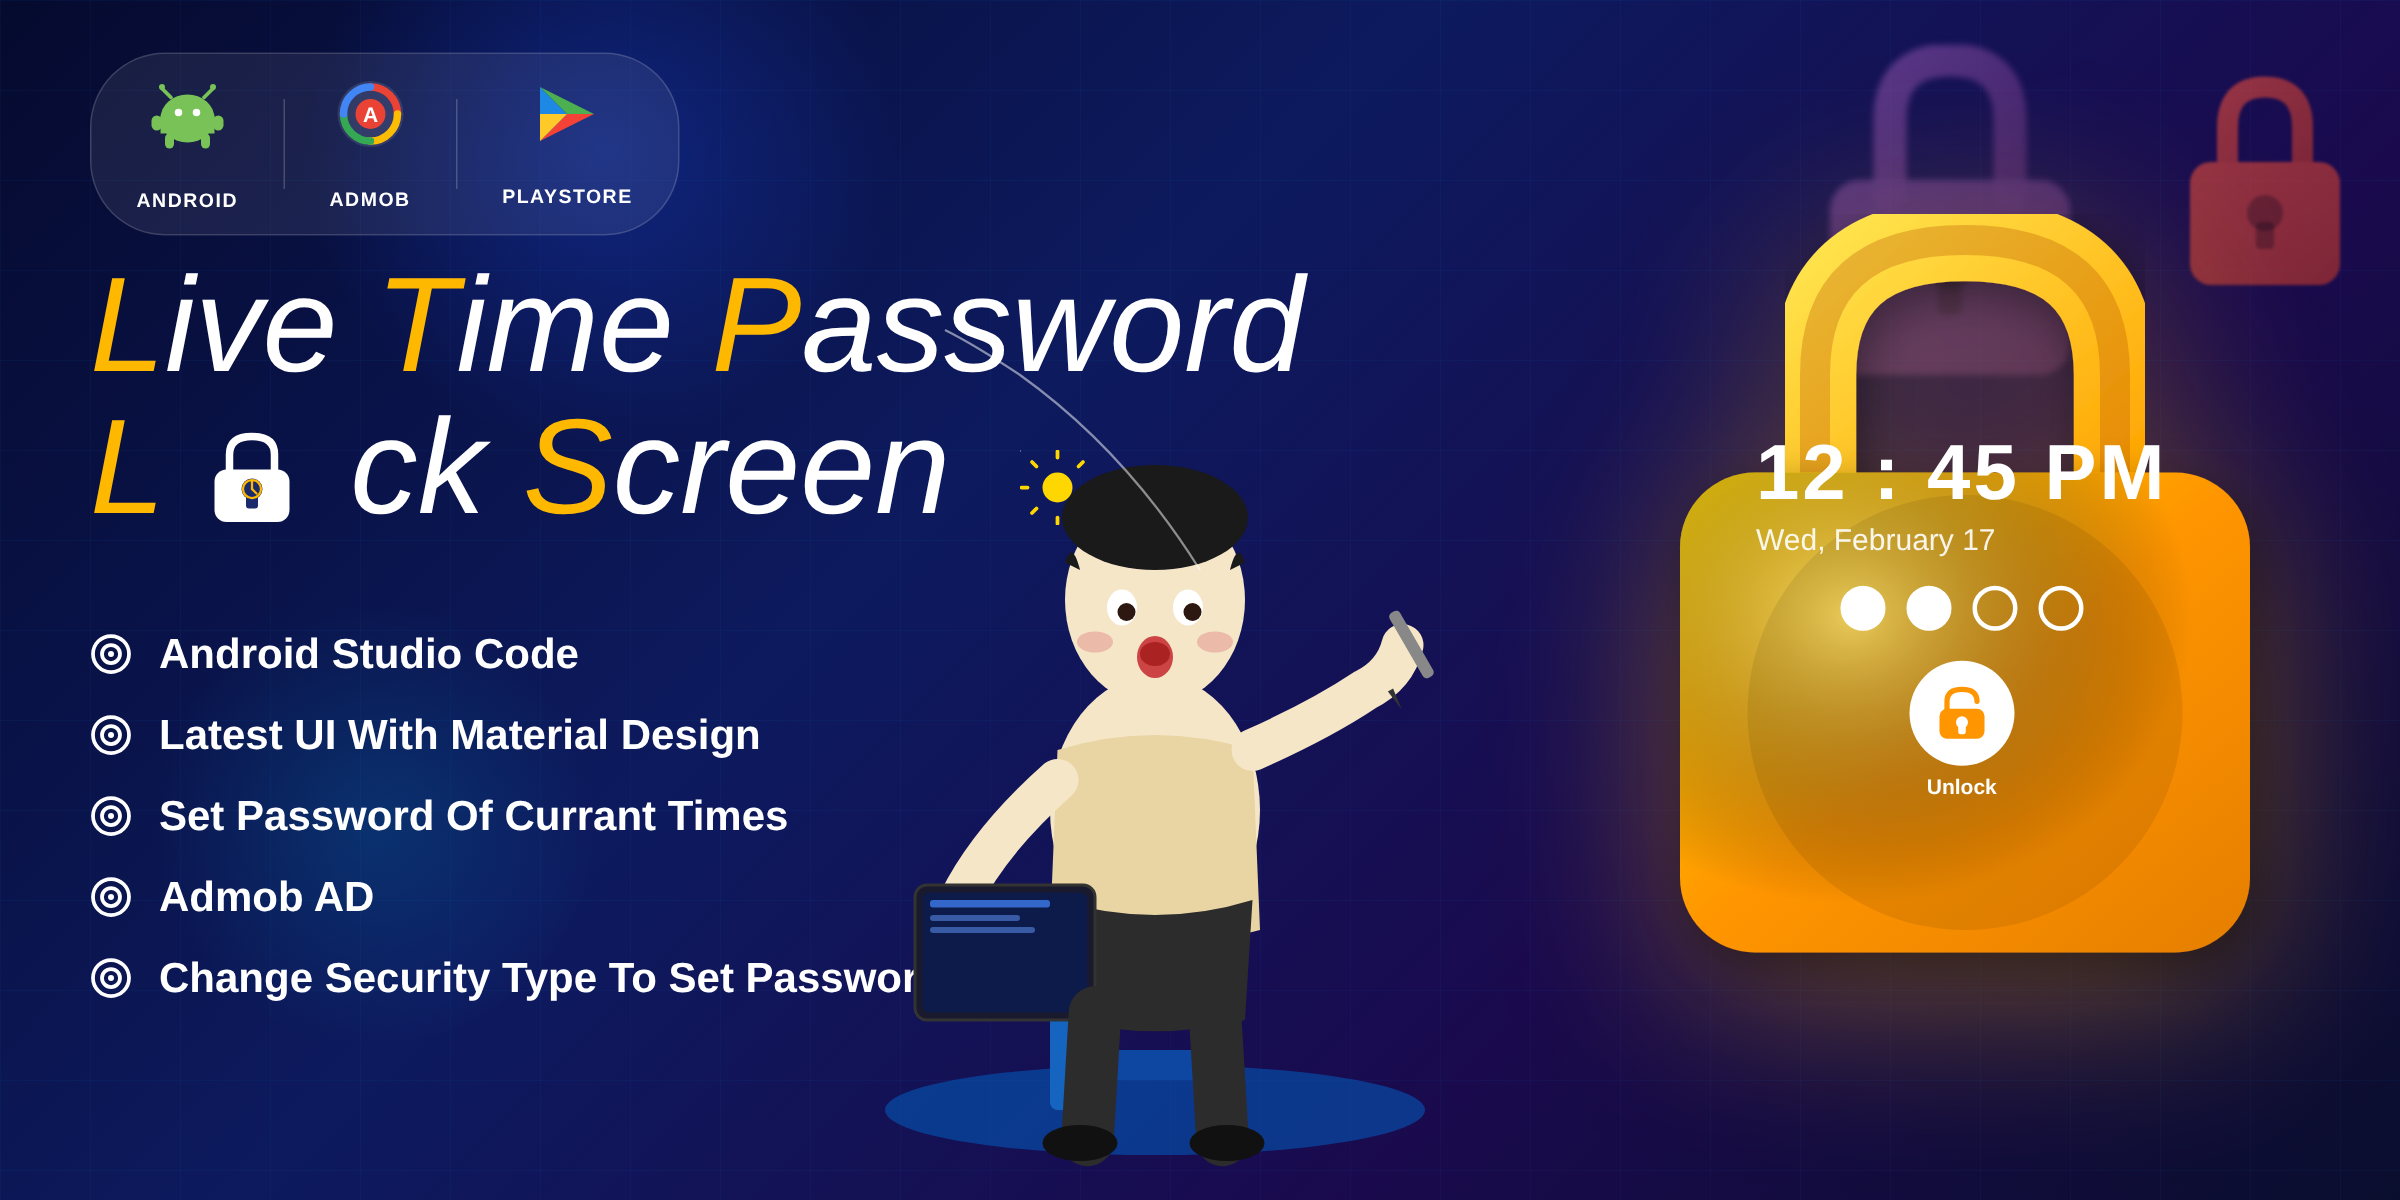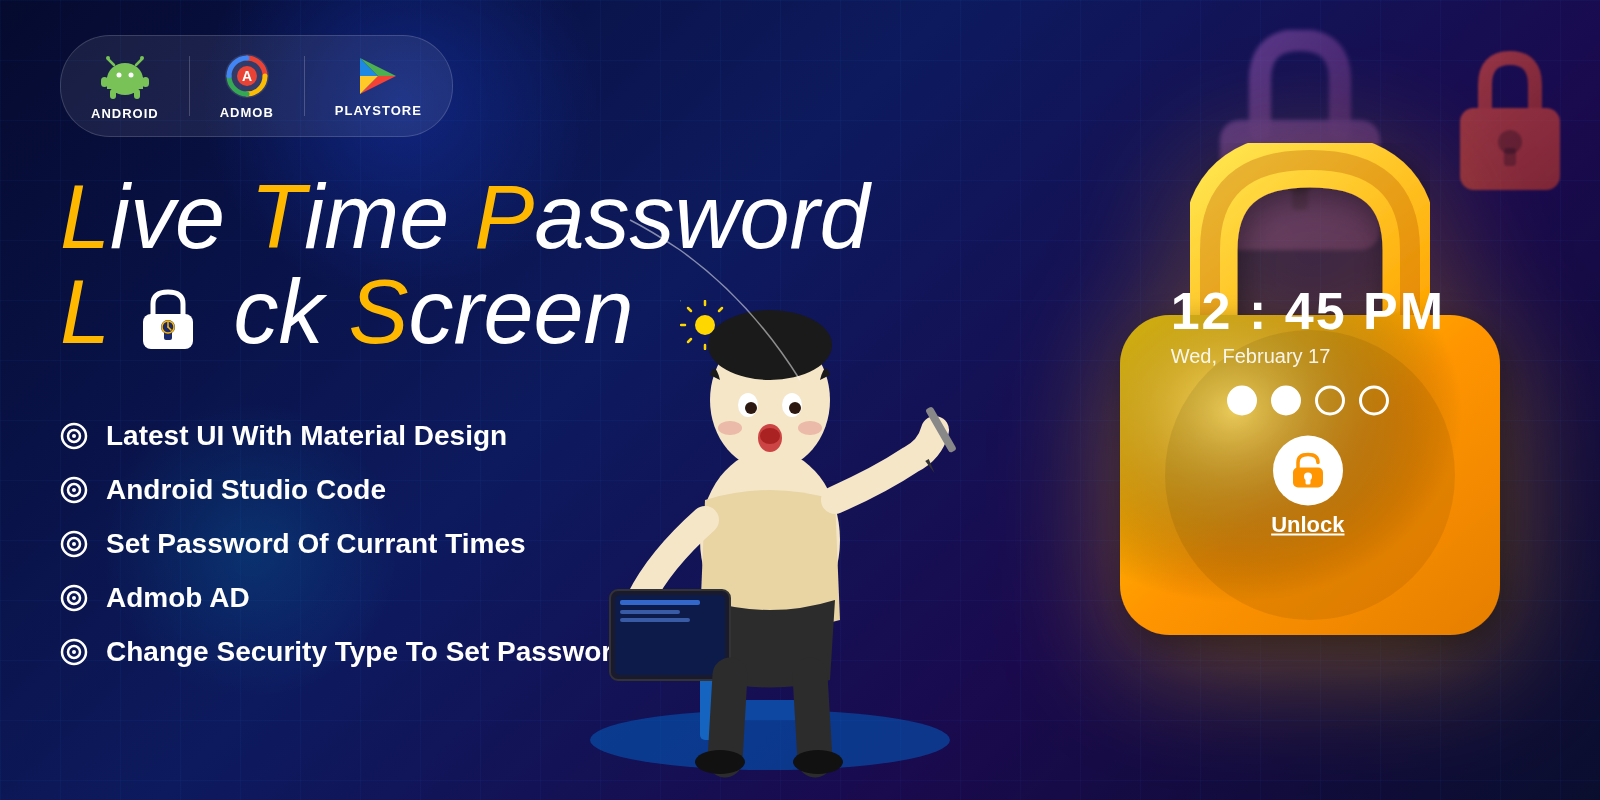--- a/index.html
+++ b/index.html
@@ -71,20 +71,21 @@
       height: 50px;
       display: flex;
       align-items: center;
       justify-content: center;
     }
     .badge-label {
       font-size: 13px;
       font-weight: 800;
       letter-spacing: 1px;
       color: white;
+      margin-top: 20px;
     }
     .badge-divider {
       width: 1px;
       height: 60px;
       background: rgba(255,255,255,0.2);
       margin: 0 10px;
     }
 
     
     .main-title {
@@ -202,24 +203,23 @@
     .unlock-circle {
       width: 70px;
       height: 70px;
       border-radius: 50%;
       background: white;
       display: flex;
       align-items: center;
       justify-content: center;
     }
     .unlock-label {
-      font-size: 22px;
+      font-size: 14px;
       font-weight: 600;
       color: white;
-      text-decoration: underline;
     }
 
     
     .bg-lock-purple {
       position: absolute;
       top: 30px;
       right: 200px;
       width: 200px;
       height: 220px;
       opacity: 0.5;
@@ -394,31 +394,31 @@
 
   <div class="features-list">
     <div class="feature-item">
       <span class="feature-bullet">
         <svg width="28" height="28" viewBox="0 0 28 28" xmlns="http://www.w3.org/2000/svg">
           <circle cx="14" cy="14" r="12" fill="none" stroke="white" stroke-width="2.5"></circle>
           <circle cx="14" cy="14" r="6" fill="none" stroke="white" stroke-width="2.5"></circle>
           <circle cx="14" cy="14" r="2" fill="white"></circle>
         </svg>
       </span>
-      <span>Latest UI With Material Design</span>
+      <span>Android Studio Code</span>
     </div>
     <div class="feature-item">
       <span class="feature-bullet">
         <svg width="28" height="28" viewBox="0 0 28 28" xmlns="http://www.w3.org/2000/svg">
           <circle cx="14" cy="14" r="12" fill="none" stroke="white" stroke-width="2.5"></circle>
           <circle cx="14" cy="14" r="6" fill="none" stroke="white" stroke-width="2.5"></circle>
           <circle cx="14" cy="14" r="2" fill="white"></circle>
         </svg>
       </span>
-      <span>Android Studio Code</span>
+      <span>Latest UI With Material Design</span>
     </div>
     <div class="feature-item">
       <span class="feature-bullet">
         <svg width="28" height="28" viewBox="0 0 28 28" xmlns="http://www.w3.org/2000/svg">
           <circle cx="14" cy="14" r="12" fill="none" stroke="white" stroke-width="2.5"></circle>
           <circle cx="14" cy="14" r="6" fill="none" stroke="white" stroke-width="2.5"></circle>
           <circle cx="14" cy="14" r="2" fill="white"></circle>
         </svg>
       </span>
       <span>Set Password Of Currant Times</span>

